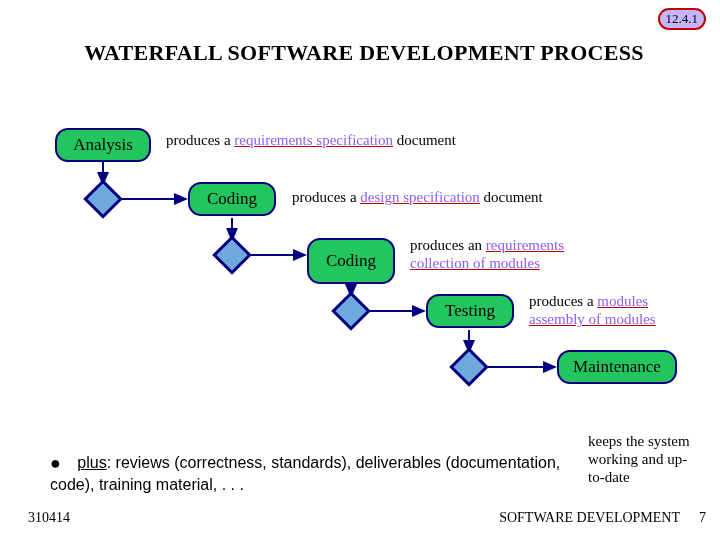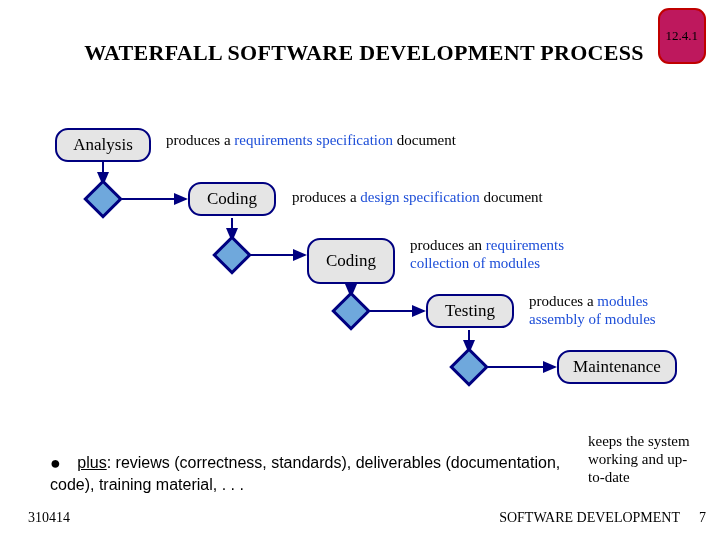--- a/index.html
+++ b/index.html
@@ -8,59 +8,59 @@
     height: 540px;
     background: #fff;
     font-family: "Times New Roman", Times, serif;
     position: relative;
     overflow: hidden;
   }
   .slide-number {
     position: absolute;
     top: 8px;
     right: 14px;
-    background: #be185d;
+    background: #c4b5fd;
     border: 2px solid #c00000;
     border-radius: 11px;
-    padding: 18px 6px;
+    padding: 1px 6px;
     font-size: 13px;
     font-family: "Times New Roman", serif;
   }
   .title {
     position: absolute;
     top: 40px;
     left: 0;
     width: 720px;
     text-align: center;
     font-size: 22px;
     font-weight: bold;
     font-family: "Times New Roman", serif;
     letter-spacing: 0.3px;
     padding-left: 8px;
   }
   .stage-box {
     position: absolute;
-    background: #e5e5e5;
+    background: #22c55e;
     border: 2px solid #000080;
     border-radius: 13px;
     text-align: left;
     font-size: 17px;
     font-family: "Times New Roman", serif;
     display: flex;
     align-items: center;
     justify-content: center;
     padding: 4px 10px;
   }
   .desc {
     position: absolute;
     font-size: 15px;
     font-family: "Times New Roman", serif;
     line-height: 1.2;
   }
-  .underline-red { text-decoration-color: #c00000; color: #1d4ed8; }
+  .underline-red { text-decoration: underline; text-decoration-color: #c00000; color: #8b5cf6; }
   .diamond {
     position: absolute;
     width: 28px;
     height: 28px;
     background: #000080;
     transform: rotate(45deg);
   }
   .diamond::after {
     content: "";
     position: absolute;

